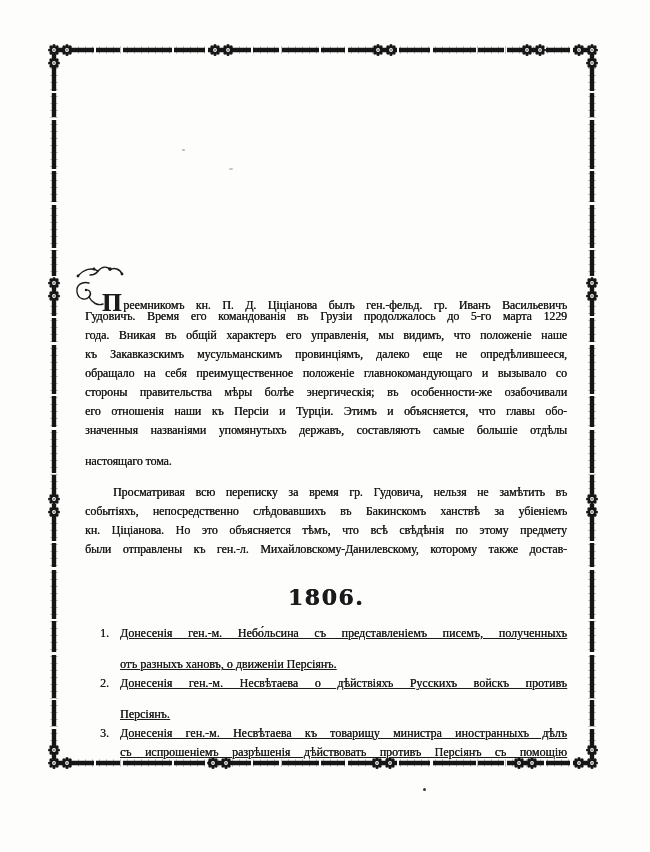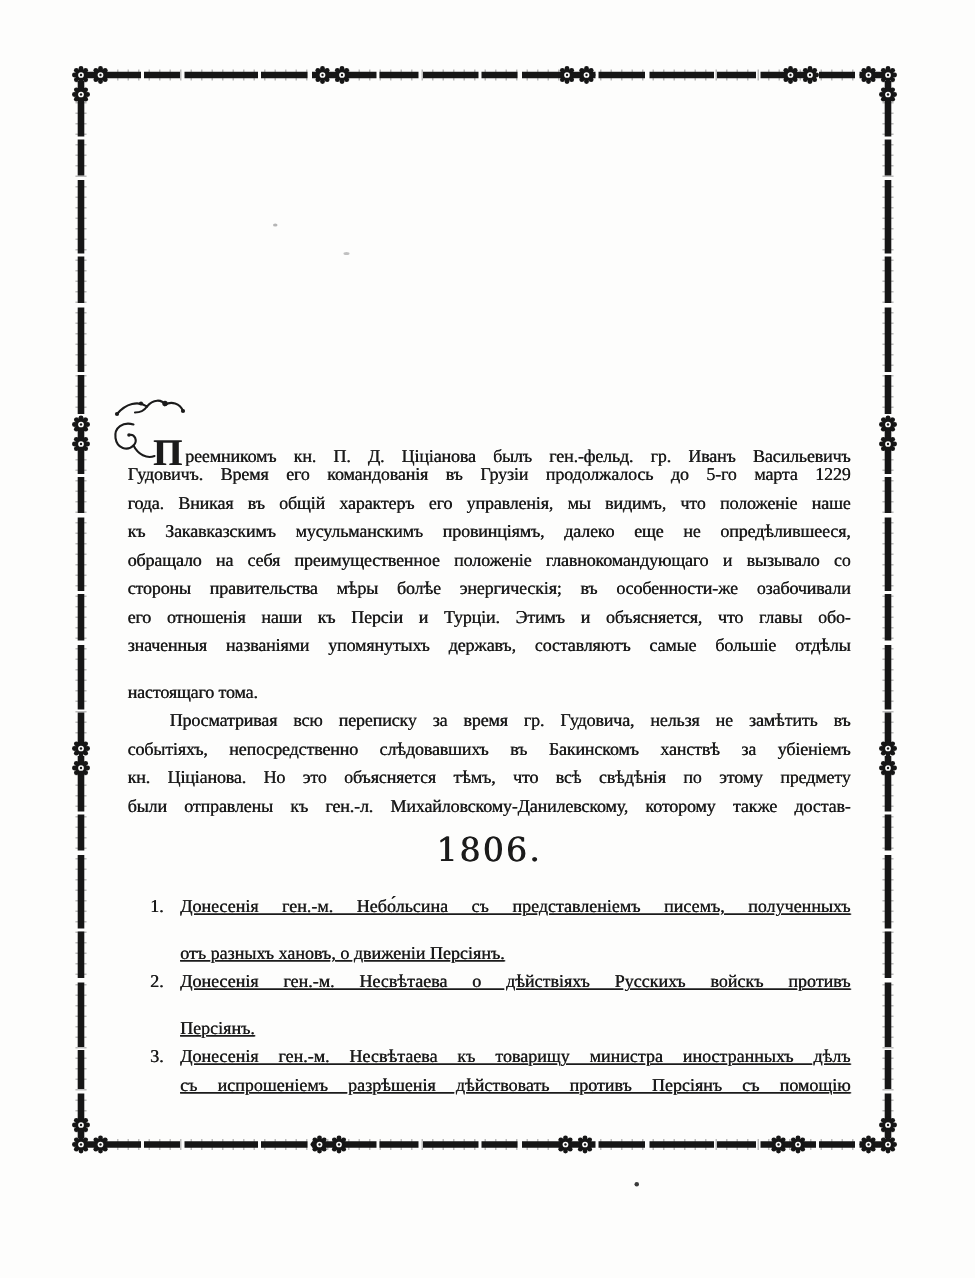--- a/index.html
+++ b/index.html
@@ -7,28 +7,28 @@
   body{background:#ffffff;font-family:"Liberation Serif","DejaVu Serif",serif;}
   .page{position:relative;width:650px;height:852px;background:var(--paper);color:var(--ink);overflow:hidden;}
   .border-svg{position:absolute;left:0;top:0;}
   .chain{stroke:#161616;stroke-width:4.4;fill:none;stroke-dasharray:37 2 24 3 49 2 31 3 43 2 26 3;}
   .chainrough{stroke:#161616;stroke-width:7.4;fill:none;stroke-dasharray:1 6;opacity:.28;}
   .content{position:absolute;left:85px;top:288px;width:482px;}
   .tl{font-size:12px;line-height:19px;height:19px;letter-spacing:-0.1px;
       text-align:justify;text-align-last:justify;
       text-shadow:0.25px 0 0 var(--ink);white-space:normal;}
   .tl-last{text-align-last:left;margin-top:12px;}
-  .tl-indent{padding-left:28px;}
+  .tl-indent{padding-left:28px;margin-top:12px;}
   .line-first{padding-left:17px;}
   .dropcap{font-size:25px;font-weight:bold;line-height:1;display:inline-block;
            transform:translateY(2px);margin-right:2px;text-shadow:0.4px 0 0 var(--ink);}
   .flourish{position:absolute;left:72px;top:263px;width:52px;height:46px;}
-  .year-heading{font-family:"DejaVu Serif","Liberation Serif",serif;font-weight:normal;
+  .year-heading{font-family:"DejaVu Serif","Liberation Serif",serif;font-weight:bold;
       font-size:22px;letter-spacing:1.5px;text-align:right;text-align-last:center;
-      margin:9px 0 15px 0;height:24px;line-height:24px;text-shadow:0.5px 0 0 var(--ink);}
+      margin:26px 0 15px 0;height:24px;line-height:24px;text-shadow:0.5px 0 0 var(--ink);}
   .materials{margin-left:15px;}
   .list-item{display:flex;}
   .num{flex:none;width:20px;font-size:12px;line-height:19px;text-shadow:0.25px 0 0 var(--ink);}
   .item-lines{flex:1;min-width:0;}
   .item-lines .tl{letter-spacing:0;text-decoration:underline;}
   .speck{position:absolute;border-radius:50%;}
   .speck-a{left:423px;top:788px;width:3px;height:3px;background:#3a3a3a;}
   .speck-b{left:182px;top:149px;width:3px;height:2px;background:#b5b5b5;}
   .speck-c{left:229px;top:168px;width:4px;height:2px;background:#c0c0c0;}
 </style>

